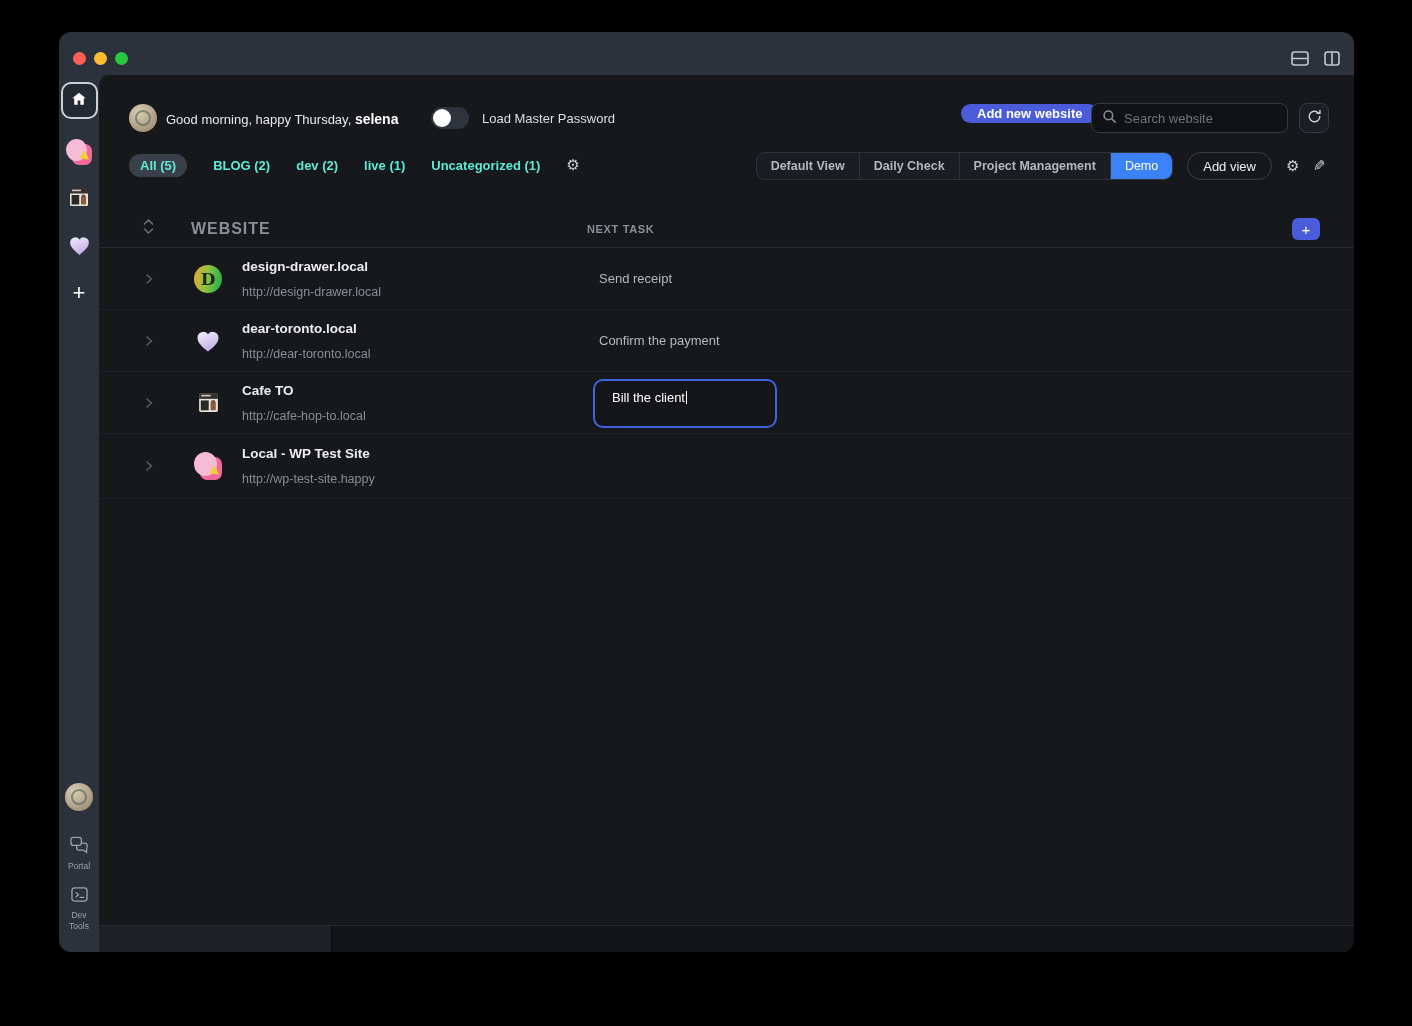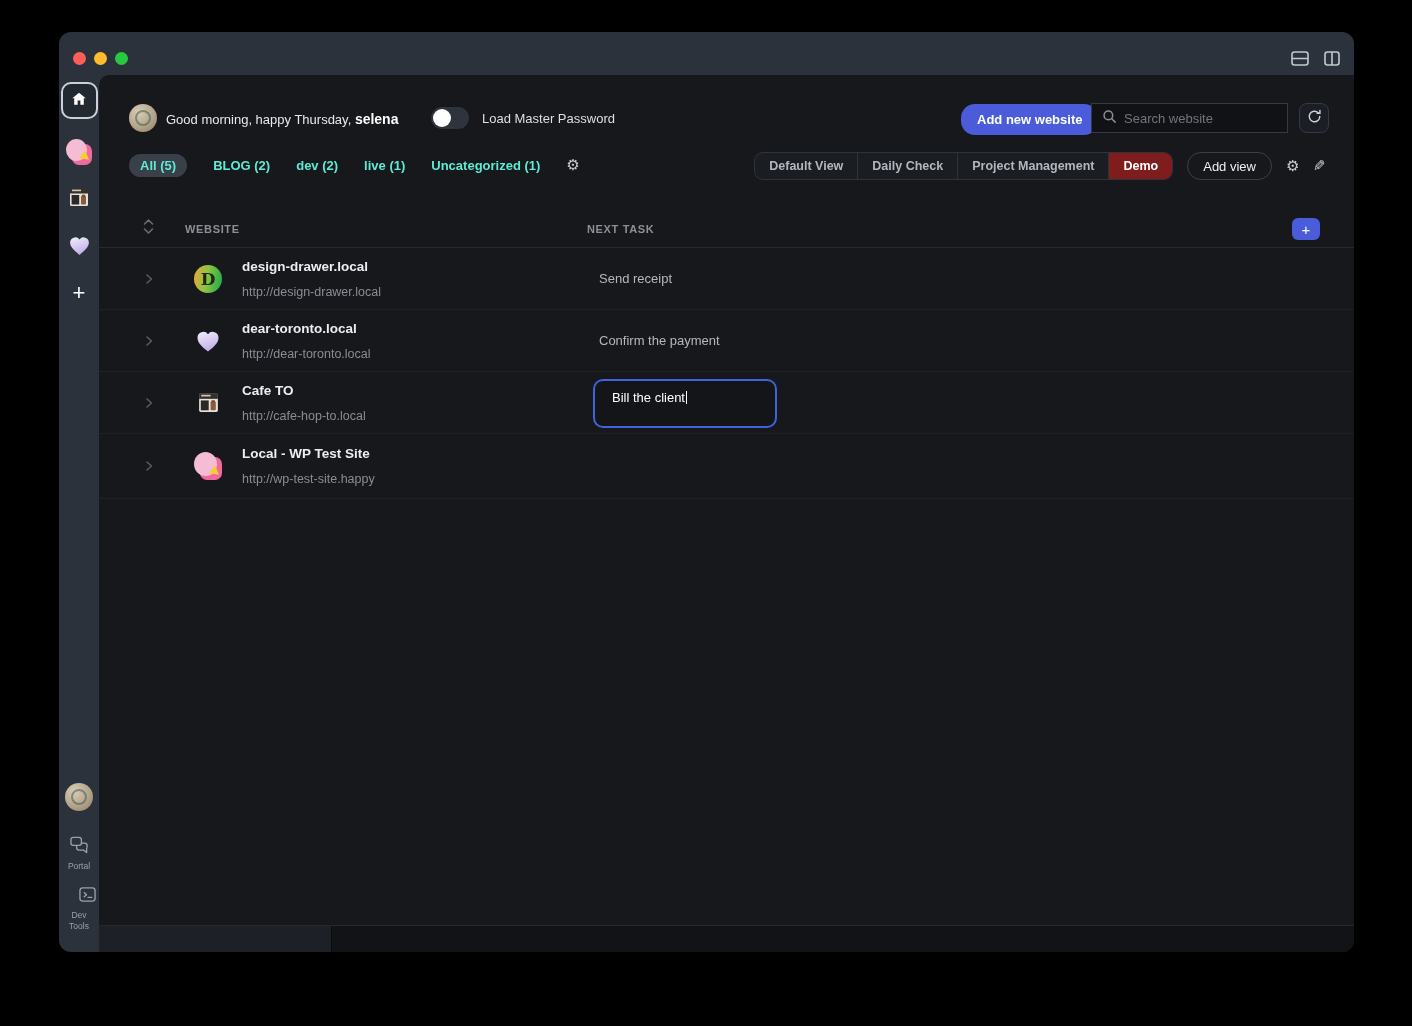--- a/index.html
+++ b/index.html
@@ -41,51 +41,51 @@
   .content { position:absolute; left:40px; top:43px; right:0; bottom:0; background:#17181c; border-top-left-radius:10px;padding-left:33px; }
 
   
   .greet-avatar { position:absolute; left:30px; top:29px; }
   .greeting { position:absolute; left:67px; top:36px; font-size:13px; color:#e6e8ea; }
   .greeting b { font-size:14px; font-weight:700; color:#fff; }
   .toggle { position:absolute; left:332px; top:32px; width:38px; height:22px; border-radius:11px; background:#2e333c; }
   .toggle .knob { position:absolute; left:2px; top:2px; width:18px; height:18px; border-radius:50%; background:#fff; }
   .toggle-label { position:absolute; left:383px; top:36px; font-size:13px; color:#dcdfe3; }
 
-  .btn-primary { position:absolute; left:862px; top:29px; height:31px; padding:0 16px; border-radius:14px;
+  .btn-primary { position:absolute; left:862px; top:29px; height:19px; padding:0 16px; border-radius:14px;
     background:#4a5cd9; color:#fff; font-size:13px; font-weight:700; border:none; display:flex; align-items:center; }
-  .search-box { position:absolute; left:992px; top:28px; width:197px; height:30px; border-radius:0;
+  .search-box { position:absolute; left:992px; top:28px; width:197px; height:30px; border-radius:8px;
     background:#101216; border:1px solid #343943; display:flex; align-items:center; padding:0 10px; gap:7px; }
   .search-box input { background:transparent; border:none; outline:none; color:#d7dadf; font-size:13px; width:140px; font-family:"Liberation Sans",sans-serif; }
   .search-box input::placeholder { color:#70757d; }
   .refresh-btn { position:absolute; left:1200px; top:28px; width:30px; height:30px; border-radius:8px;
     background:#1b1e24; border:1px solid #343943; display:flex; align-items:center; justify-content:center; }
 
   
   .filters { position:absolute; left:30px; top:78px; display:flex; align-items:center; gap:26px; height:24px; }
   .pill { font-size:13px; font-weight:600; color:#5eead4; white-space:nowrap; }
   .pill.selected { background:#3a4049; border-radius:12px; padding:4px 11px; }
   .filter-gear { font-size:15px; color:#c6cad0; }
 
   
   .views { position:absolute; right:28px; top:77px; display:flex; align-items:center; gap:14px; }
   .seg-group { display:flex; height:28px; border:1px solid #2e333c; border-radius:9px; overflow:hidden; background:#1a1d22; }
   .seg { display:flex; align-items:center; padding:0 14px; font-size:12.5px; font-weight:600; color:#b2b7bf; border-right:1px solid #2e333c; white-space:nowrap; }
   .seg:last-child { border-right:none; }
-  .seg.selected { background:#7f1d1d; color:#fff; font-weight:700; }
+  .seg.selected { background:#3b82f6; color:#fff; font-weight:400; }
   .btn-ghost { height:28px; padding:0 15px; border-radius:14px; border:1px solid #3a404a; background:transparent;
     color:#eceef0; font-size:13px; font-weight:400; display:flex; align-items:center; }
   .view-icon { font-size:15px; color:#c9cdd3; }
   .pencil-icon { font-size:15px; color:#c9cdd3; display:inline-block; transform:scaleX(-1); }
 
   
   .table { position:absolute; left:0; top:135px; right:0; }
   .thead { position:relative; height:38px; border-bottom:1px solid #262930; display:flex; align-items:center; }
   .sort-icon { position:absolute; left:44px; }
-  .col-site { position:absolute; left:86px; font-size:11px; font-weight:700; letter-spacing:.06em; color:#8b9096; }
+  .col-site { position:absolute; left:92px; font-size:16px; font-weight:700; letter-spacing:.06em; color:#8b9096; }
   .col-task { position:absolute; left:488px; font-size:11px; font-weight:700; letter-spacing:.06em; color:#8b9096; }
   .add-col-btn { position:absolute; right:34px; top:8px; width:28px; height:22px; border-radius:6px; background:#4a5cd9;
     border:none; color:#fff; font-size:15px; line-height:1; display:flex; align-items:center; justify-content:center; }
 
   .row { position:relative; height:62px; border-bottom:1px solid #1f2127; display:flex; align-items:center; }
   .row.tall { height:65px; }
   .row-chev { position:absolute; left:44px; display:flex; }
   .favicon { position:absolute; left:95px; width:28px; height:28px; display:flex; align-items:center; justify-content:center; }
   .fav-d { width:28px; height:28px; border-radius:50%; background:linear-gradient(100deg,#e3a93c 5%,#8fc43e 45%,#2fae4b 90%);
     color:#1d2a16; font-family:"DejaVu Serif",serif; font-weight:700; font-size:17px; display:flex; align-items:center; justify-content:center; }
@@ -179,21 +179,21 @@
       <div class="portal-group" style="display:flex;flex-direction:column;align-items:center;">
         <span>
           <svg width="21" height="19" viewBox="0 0 22 20" fill="none" stroke="#9ba1a9" stroke-width="1.4" stroke-linejoin="round">
               <rect x="2" y="2.5" width="11" height="8.5" rx="2.5"></rect>
               <path d="M8 11v2.5a2.5 2.5 0 0 0 2.5 2.5h5l3 2.5V13.5"></path>
               <path d="M13 8.5h3.5a2.5 2.5 0 0 1 2.5 2.5v2.5"></path>
             </svg>
         </span>
         <span class="sb-label">Portal</span>
       </div>
-      <div class="dev-group" style="display:flex;flex-direction:column;align-items:flex-end;">
+      <div class="dev-group" style="display:flex;flex-direction:column;align-items:center;">
         <span>
           <svg width="19" height="17" viewBox="0 0 20 18" fill="none" stroke="#9ba1a9" stroke-width="1.4" stroke-linecap="round" stroke-linejoin="round">
               <rect x="2" y="2" width="16" height="14" rx="3"></rect>
               <path d="M6.5 7l2.5 2.2L6.5 11.4"></path>
               <path d="M10.5 12h4"></path>
             </svg>
         </span>
         <span class="sb-label">Dev Tools</span>
       </div>
     </div>

